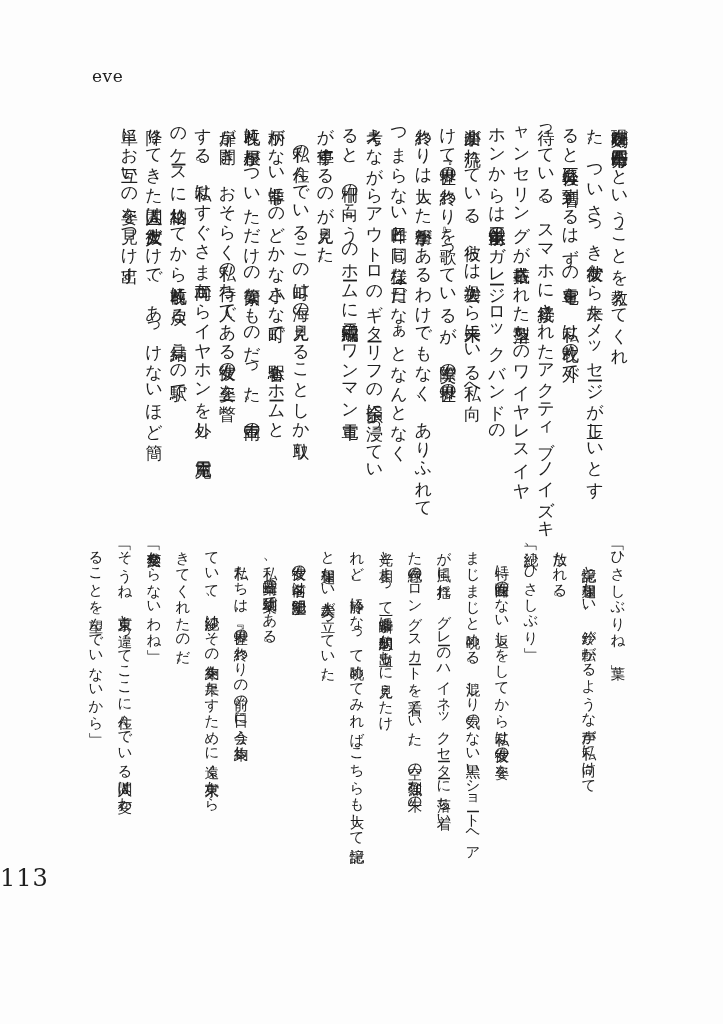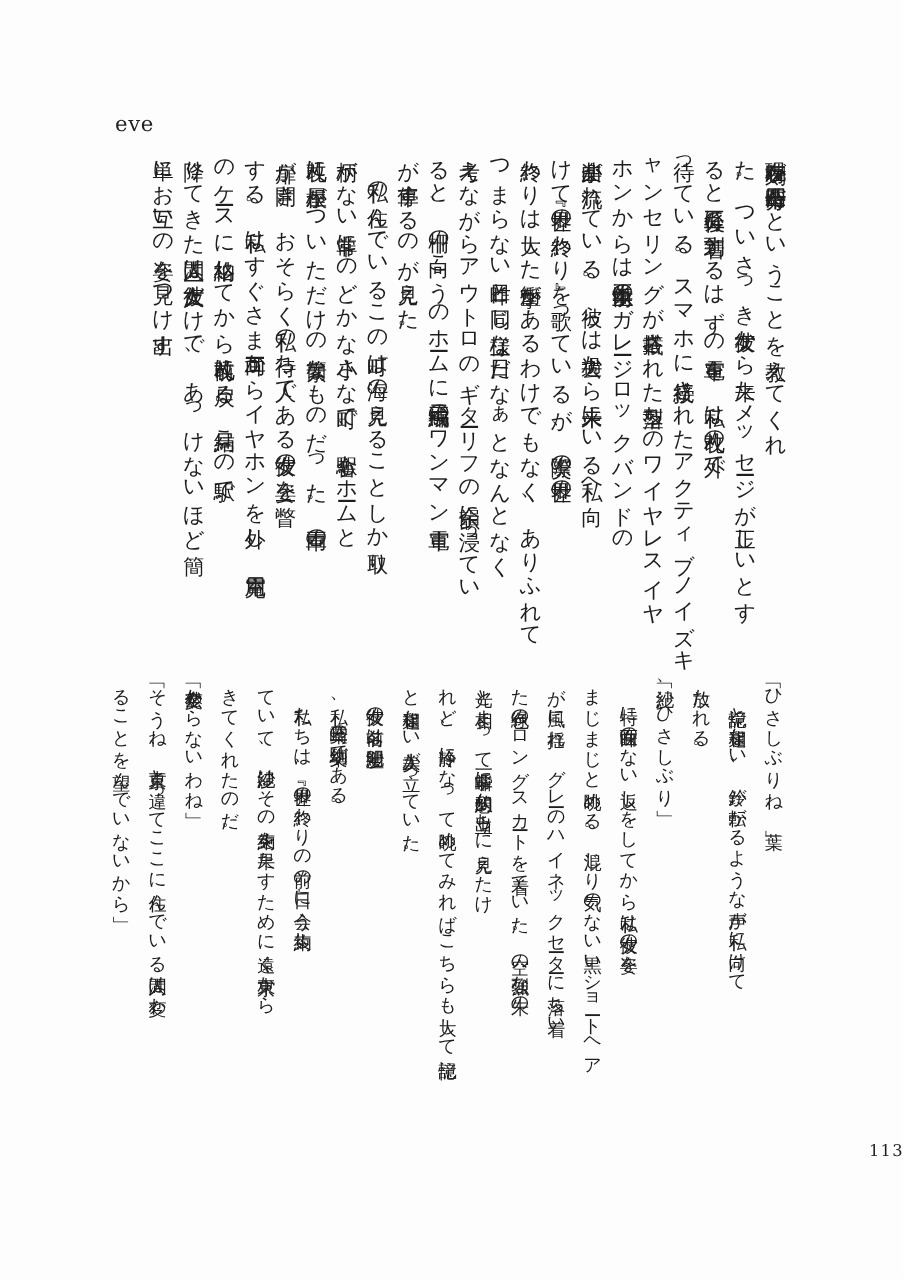--- a/index.html
+++ b/index.html
@@ -16,21 +16,20 @@
     font-family: "DejaVu Serif", "Liberation Serif", serif;
     color: #1e1e1e;
   }
   .running-header {
     position: absolute;
     left: 92px;
     top: 66px;
     font-size: 17px;
     letter-spacing: 0.5px;
     color: #222222;
-    margin-top: 24px;
   }
   .vtext {
     position: absolute;
     writing-mode: vertical-rl;
     text-orientation: mixed;
     white-space: pre-line;
     color: #1e1e1e;
   }
   .block-top {
     top: 116px;
@@ -41,25 +40,25 @@
   }
   .block-bottom {
     top: 541px;
     right: 91px;
     font-size: 14.5px;
     line-height: 29px;
     letter-spacing: 0;
   }
   .folio {
     position: absolute;
-    top: 914px;
+    top: 864px;
     left: 0;
     width: 100%;
-    text-align: right;
-    font-size: 13px;
+    text-align: left;
+    font-size: 24px;
     letter-spacing: 1px;
     color: #1e1e1e;
   }
 </style>
 </head>
 <body>
 
 <div class="page">
   <div class="running-header">eve</div>
 

